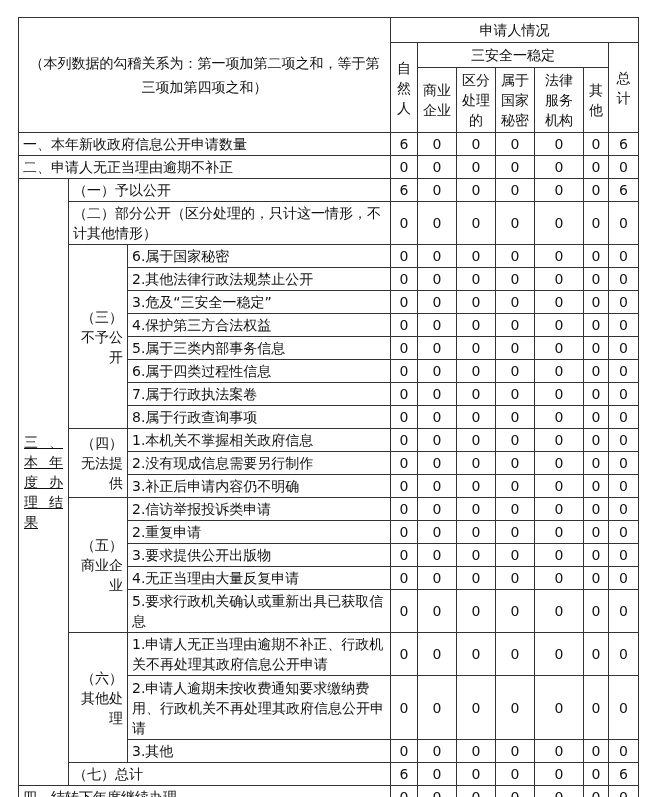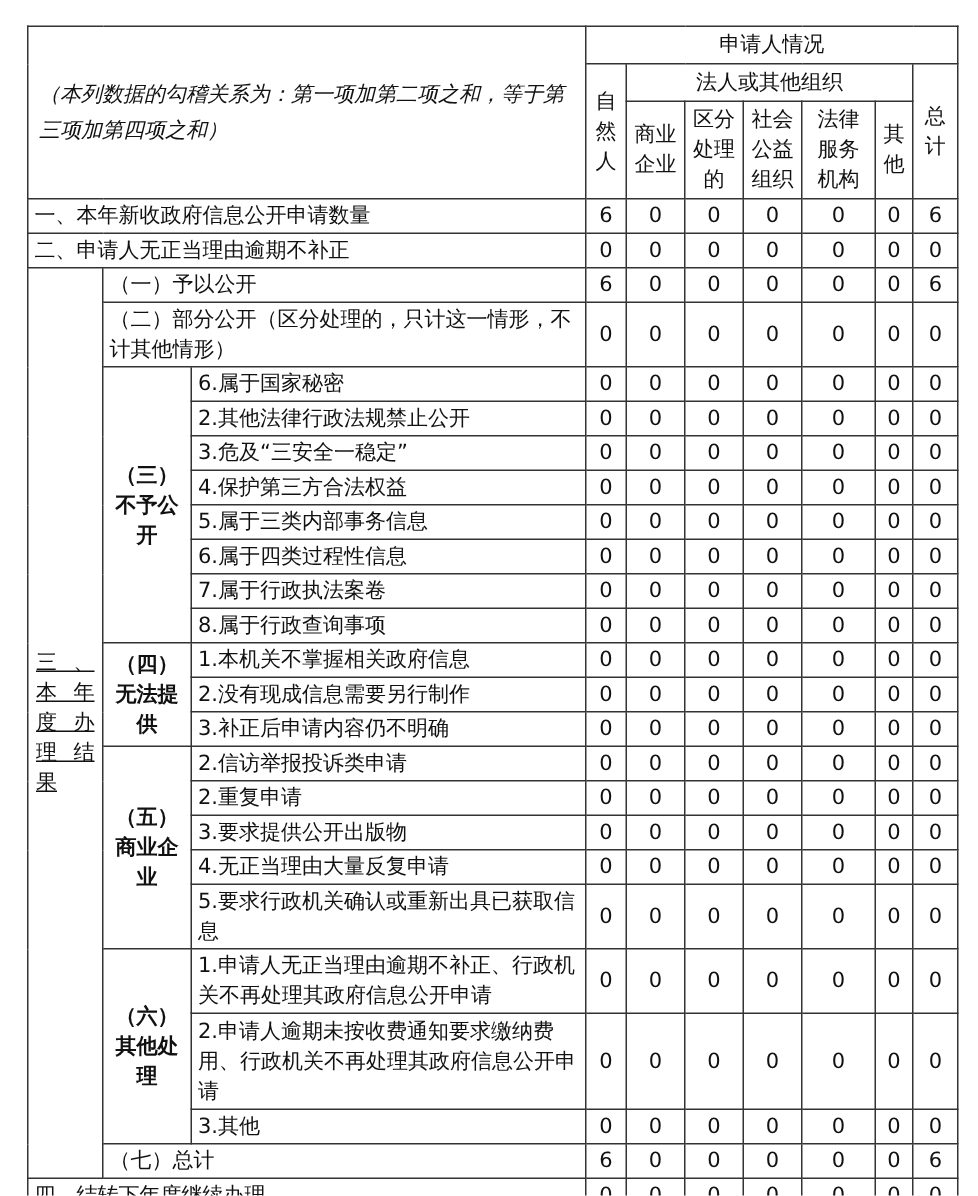--- a/index.html
+++ b/index.html
@@ -18,23 +18,23 @@
     border: 1px solid #333;
     font-size: 14px; line-height: 20px;
     vertical-align: middle;
     padding: 1px 3px;
     overflow: hidden;
     word-break: break-word;
   }
   td.lbl { text-align: left; padding-left: 4px; margin-top: 37px; }
   td.num { text-align: center; padding: 1px 0; }
   td.hc  { text-align: center; padding: 2px 1px; margin-top: 40px; }
-  td.note { padding: 2px 7px; line-height: 24px; font-style: italic; }
+  td.note { text-align: center; padding: 2px 7px; line-height: 24px; }
   td.sec { text-align: justify; padding: 2px 5px; text-decoration: underline; }
-  td.grp { text-align: center; padding: 2px 4px; font-weight: bold; }
+  td.grp { text-align: right; padding: 2px 4px; }
   .stack  { display: block; width: 1em; margin: 0 auto; word-break: break-all; text-align: center; }
   .stack2 { display: block; width: 2em; margin: 0 auto; word-break: break-all; text-align: center; }
   tr       { height: 23px; }
   tr.hr1   { height: 25px; }
   tr.hr2   { height: 23px; }
   tr.hr3   { height: 64px; }
   tr.rh2   { height: 43px; }
   tr.rh3   { height: 64px; }
 </style>
 </head>
@@ -56,34 +56,34 @@
   </colgroup>
   <tbody>
         <tr class="hr1">
     <td class="note" colspan="3" rowspan="3">（本列数据的勾稽关系为：第一项加第二项之和，等于第三项加第四项之和）</td>
     <td class="hc" colspan="7">申请人情况</td>
   </tr>
   <tr class="hr2">
     <td class="hc" rowspan="2">
             <span class="stack">自然人</span>
           </td>
-    <td class="hc" colspan="5">法人或其他组织</td>
+    <td class="hc" colspan="5">三安全一稳定</td>
     <td class="hc" rowspan="2">
             <span class="stack">总计</span>
           </td>
   </tr>
   <tr class="hr3">
     <td class="hc">
             <span class="stack2">商业企业</span>
           </td>
     <td class="hc">
             <span class="stack2">区分处理的</span>
           </td>
     <td class="hc">
-            <span class="stack2">社会公益组织</span>
+            <span class="stack2">属于国家秘密</span>
           </td>
     <td class="hc">
             <span class="stack2">法律服务机构</span>
           </td>
     <td class="hc">
             <span class="stack">其他</span>
           </td>
   </tr>
 
   <tr>

